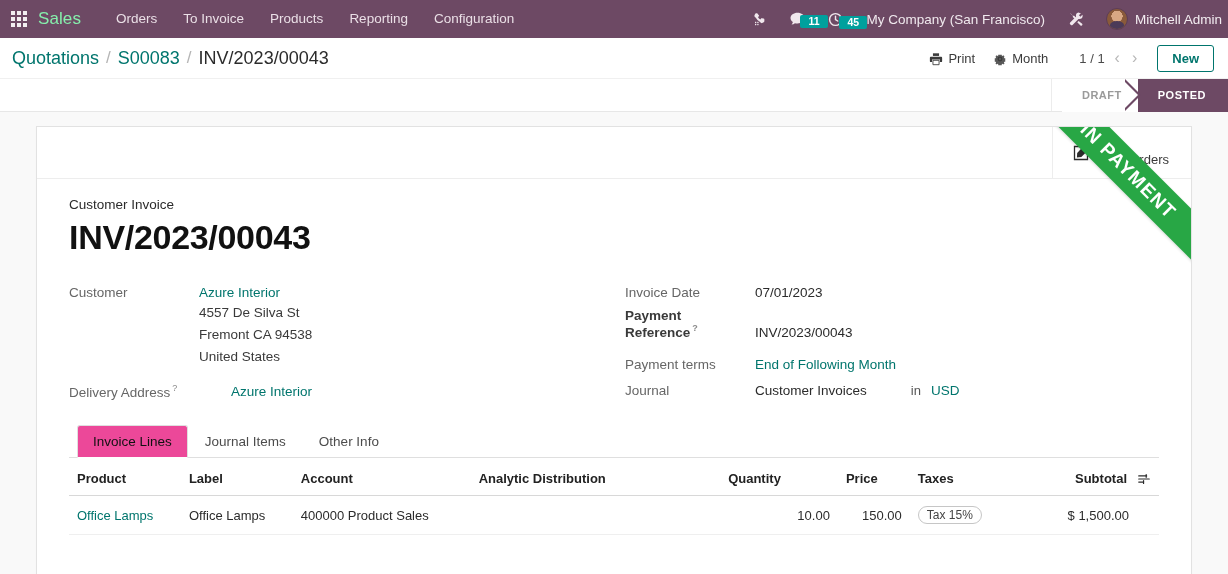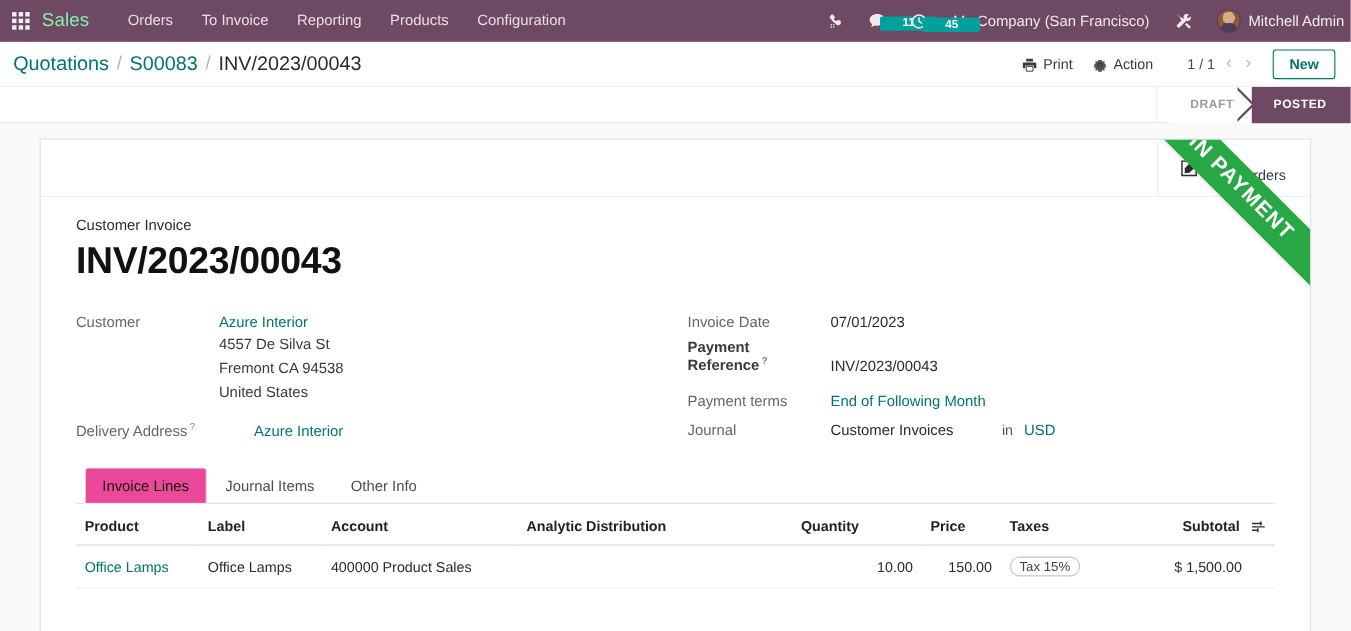--- a/index.html
+++ b/index.html
@@ -20,21 +20,21 @@
   }
   .apps-grid { width:38px; height:38px; display:flex; align-items:center; justify-content:center; cursor:pointer; }
   .apps-grid .dots { display:grid; grid-template-columns:repeat(3,4px); grid-template-rows:repeat(3,4px); gap:2px; }
   .apps-grid .dots i { display:block; width:4px; height:4px; background:#f2eef1; }
   .brand { font-size:17px; font-weight:400; color:#86efac; margin-right:22px; letter-spacing:.1px; }
   .nav-item { font-size:13.5px; color:#eadfe6; padding:0 13px; line-height:38px; cursor:pointer; white-space:nowrap; }
   .nav-right { margin-left:auto; display:flex; align-items:center; padding-right:0; }
   .sys-icon { position:relative; padding:0 11px; line-height:38px; cursor:pointer; display:flex; align-items:center; }
   .badge {
     position:absolute; top:4px; left:22px; background:#00a09d; color:#fff;
-    font-size:10.5px; line-height:13px; padding:0 20px; border-radius:2px; font-weight:600;
+    font-size:10.5px; line-height:13px; padding:0 8px; border-radius:2px; font-weight:600;
   }
   .company-name { font-size:13.5px; padding:0 12px; color:#f0e9ee; cursor:pointer; white-space:nowrap; }
   .user-menu { display:flex; align-items:center; padding:0 6px 0 10px; cursor:pointer; }
   .avatar {
     width:22px; height:22px; border-radius:50%;
     background:radial-gradient(circle at 50% 36%, #d9a884 0 34%, #8a5a3a 35% 100%);
     border:1px solid #5d3d55; margin-right:7px; overflow:hidden; position:relative;
   }
   .avatar:after{ content:""; position:absolute; left:3px; right:3px; bottom:0; height:8px; background:#4b3a58; border-radius:50% 50% 0 0;}
   .user-name { font-size:13.5px; color:#f3edf1; white-space:nowrap; }
@@ -173,22 +173,22 @@
         <i></i>
         <i></i>
         <i></i>
         <i></i>
         <i></i>
       </span>
   </div>
   <div class="brand">Sales</div>
   <div class="nav-item">Orders</div>
   <div class="nav-item">To Invoice</div>
+  <div class="nav-item">Products</div>
   <div class="nav-item">Reporting</div>
-  <div class="nav-item">Products</div>
   <div class="nav-item">Configuration</div>
 
   <div class="nav-right">
     <div class="sys-icon">
       <svg class="svg-ico" width="15" height="15" viewBox="0 0 16 16" fill="#f0e7ed">
         <path d="M4.5 1.2c-.5 0-.9.3-1.1.7L2.6 3.6c-.2.5-.1 1 .3 1.4l1.4 1.4c.8 1.6 2.1 2.9 3.7 3.7l1.4 1.4c.4.4.9.5 1.4.3l1.7-.8c.4-.2.7-.6.7-1.1V8c0-.5-.4-.9-.9-1l-1.8-.3c-.4-.1-.8.1-1 .4l-.6.8c-1.1-.6-2-1.5-2.6-2.6l.8-.6c.3-.2.5-.6.4-1L6.2 2c-.1-.5-.5-.8-1-.8z"></path>
         <rect x="3.2" y="10.4" width="1.4" height="1.4" rx=".3"></rect>
           <rect x="5.6" y="10.4" width="1.4" height="1.4" rx=".3"></rect>
         <rect x="3.2" y="12.6" width="1.4" height="1.4" rx=".3"></rect>
           <rect x="5.6" y="12.6" width="1.4" height="1.4" rx=".3"></rect>
@@ -242,21 +242,21 @@
         </span>
         <span>Print</span>
       </div>
       <div class="cp-btn">
         <span>
           <svg class="svg-ico" width="14" height="14" viewBox="0 0 16 16" fill="#3b3b3b">
             <path d="M8 5.2A2.8 2.8 0 108 10.8 2.8 2.8 0 008 5.2zm0 4.2a1.4 1.4 0 110-2.8 1.4 1.4 0 010 2.8z"></path>
             <path d="M14 7h-1.1a5 5 0 00-.5-1.2l.8-.8-1.2-1.2-.8.8A5 5 0 0010 4.1V3H6v1.1a5 5 0 00-1.2.5L4 3.8 2.8 5l.8.8A5 5 0 003.1 7H2v4h1.1c.1.4.3.8.5 1.2l-.8.8L4 14.2l.8-.8c.4.2.8.4 1.2.5V15h4v-1.1c.4-.1.8-.3 1.2-.5l.8.8 1.2-1.2-.8-.8c.2-.4.4-.8.5-1.2H14V7z" opacity=".85"></path>
           </svg>
         </span>
-        <span>Action</span>
+        <span>Month</span>
       </div>
       <div class="pager">
         <span class="pager-val">1 / 1</span>
         <span class="pager-arrow">‹</span>
         <span class="pager-arrow">›</span>
       </div>
       <button class="btn-new">New</button>
     </div>
   </div>
 

